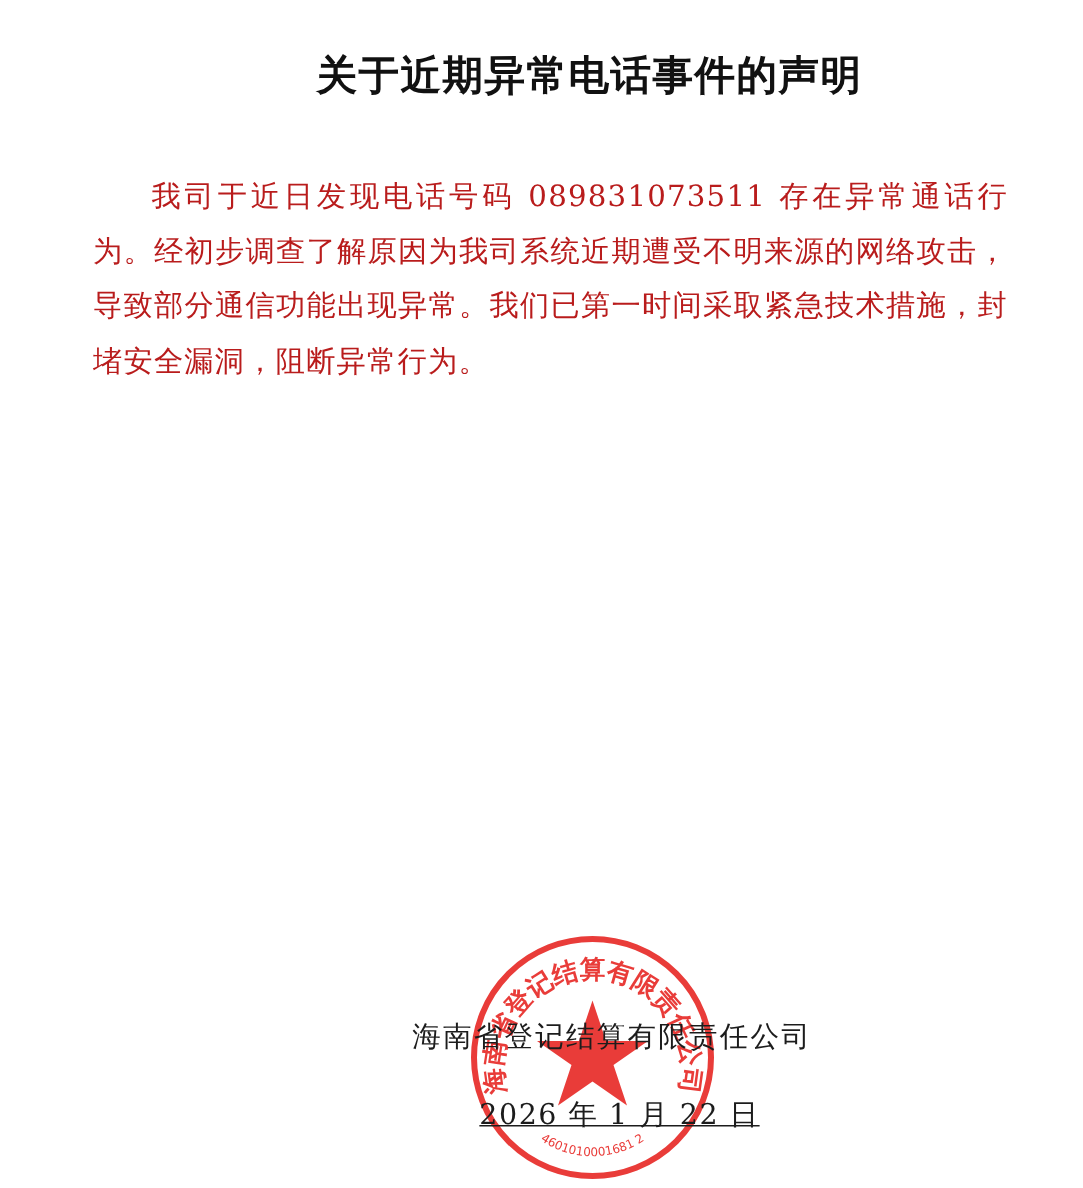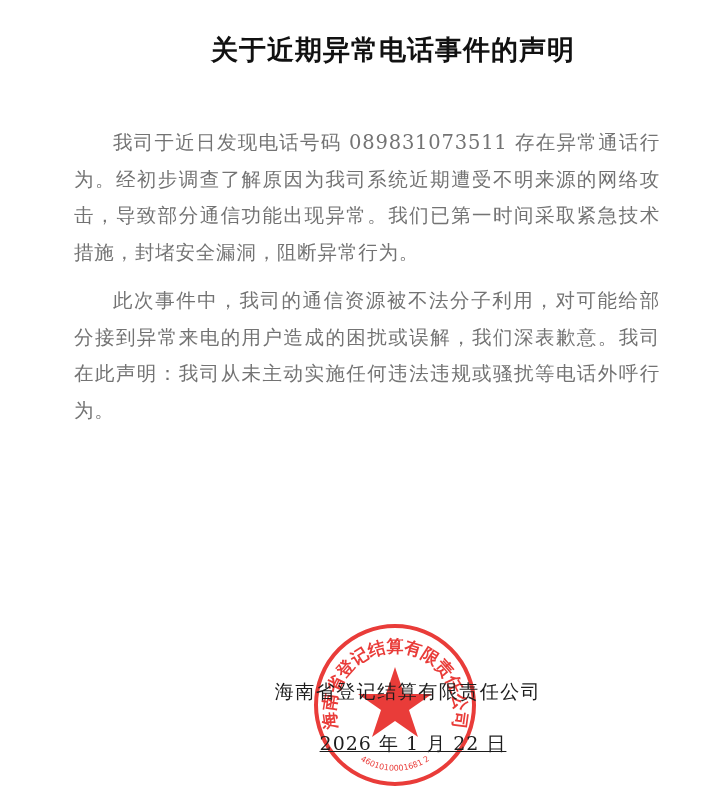--- a/index.html
+++ b/index.html
@@ -1,35 +1,34 @@
 <!DOCTYPE html>
 <html><head>
 <meta charset="utf-8">
 <style>
   html, body { margin: 0; padding: 0; background: #ffffff; }
   body { width: 722px; height: 792px; position: relative; overflow: hidden;
          font-family: "DejaVu Serif", "Liberation Serif", serif; color: #1a1a1a; }
   .title { position: absolute; left: 0; top: 32px; width: 722px; text-align: center;
            font-size: 27px; font-weight: bold; letter-spacing: 1px; color: #111; padding-left: 32px; }
   .body { position: absolute; left: 62px; top: 113px; width: 610px; }
-  .para { font-size: 19.5px; line-height: 36.5px; text-indent: 39px; margin: 12px;
-          letter-spacing: 0.8px; text-align: justify; color: #737373; }
+  .para { font-size: 19.5px; line-height: 36.5px; text-indent: 39px; margin: 0;
+          letter-spacing: 0.8px; text-align: justify; color: #b91c1c; }
   .sign { position: absolute; left: 258px; top: 676px; width: 300px; text-align: center; z-index: 2; }
   .org { font-size: 19px; letter-spacing: 1.5px; color: #1c1c1c; line-height: 30px; }
   .date { font-size: 19px; letter-spacing: 1px; color: #1c1c1c; line-height: 30px; margin-top: 22px; padding-left: 10px; text-decoration: underline; }
   .stamp { position: absolute; left: 312px; top: 622px; width: 166px; height: 166px; z-index: 1; opacity: 0.95; }
 </style>
 </head>
 <body>
 
 <div class="title">关于近期异常电话事件的声明</div>
 
 <div class="body">
   <p class="para">我司于近日发现电话号码 089831073511 存在异常通话行为。经初步调查了解原因为我司系统近期遭受不明来源的网络攻击，导致部分通信功能出现异常。我们已第一时间采取紧急技术措施，封堵安全漏洞，阻断异常行为。</p>
-  <p class="para">此次事件中，我司的通信资源被不法分子利用，对可能给部分接到异常来电的用户造成的困扰或误解，我们深表歉意。我司在此声明：我司从未主动实施任何违法违规或骚扰等电话外呼行为。</p>
 </div>
 
 <svg class="stamp" viewBox="0 0 166 166">
   <defs>
     <path id="arcTop" d="M 30 118 A 60 60 0 1 1 136 118" fill="none"></path>
     <path id="arcBot" d="M 48 138 A 62 62 0 0 0 118 138" fill="none"></path>
   </defs>
   <circle cx="83" cy="83" r="79" fill="none" stroke="#e8322f" stroke-width="4"></circle>
   <polygon fill="#e8322f" points="83,45 92,72 120,72 97,88 106,115 83,99 60,115 69,88 46,72 74,72"></polygon>
   <text font-size="17" font-weight="bold" fill="#e8322f" font-family="'DejaVu Sans', sans-serif">

